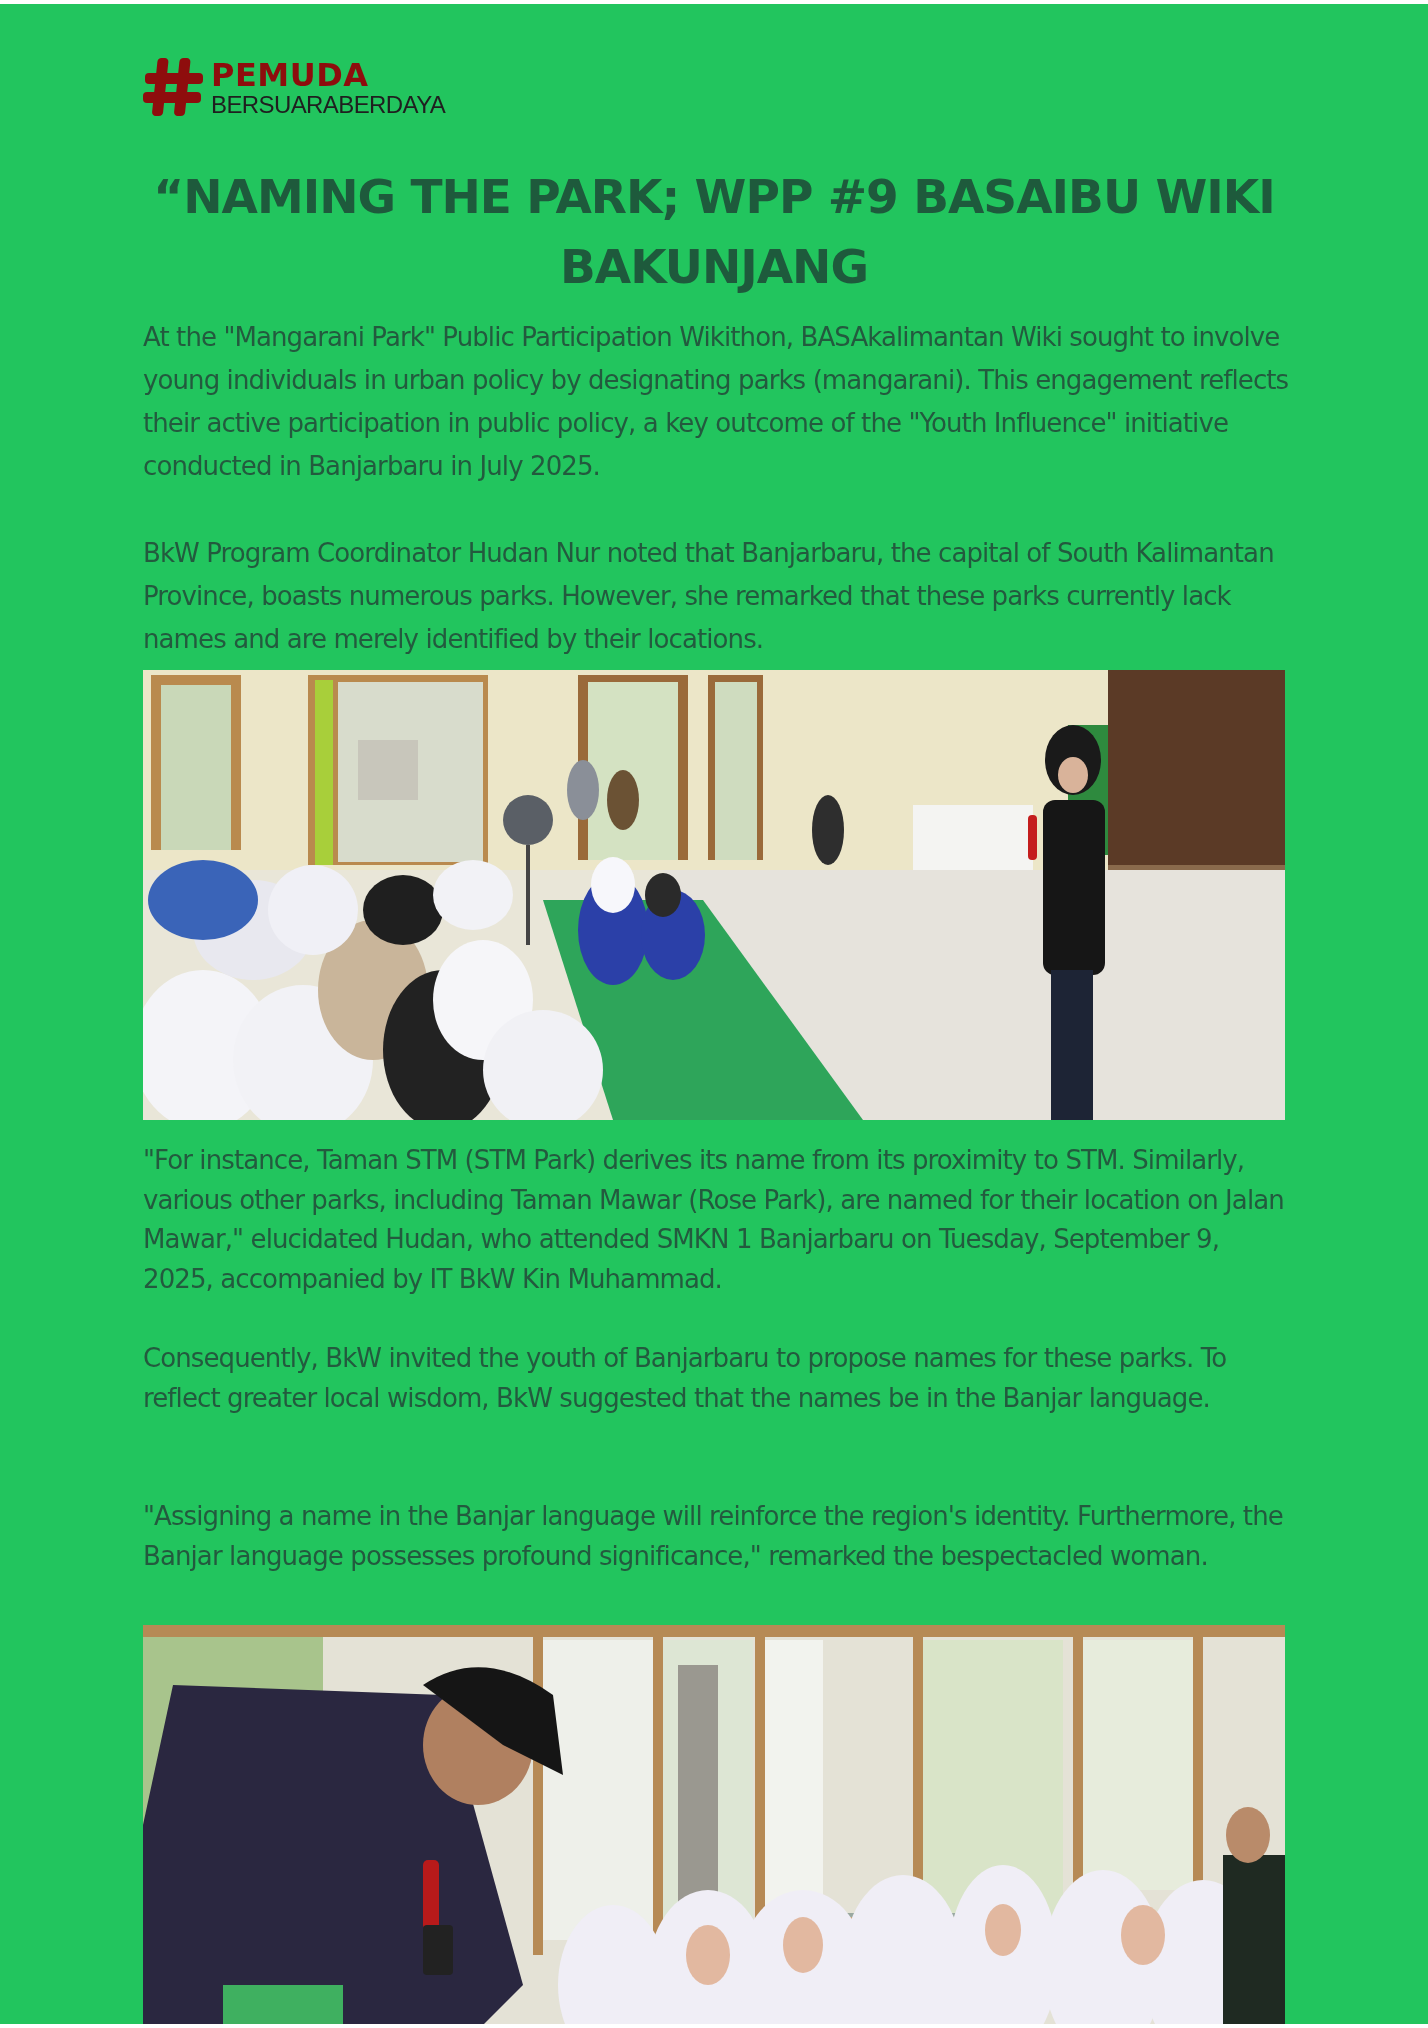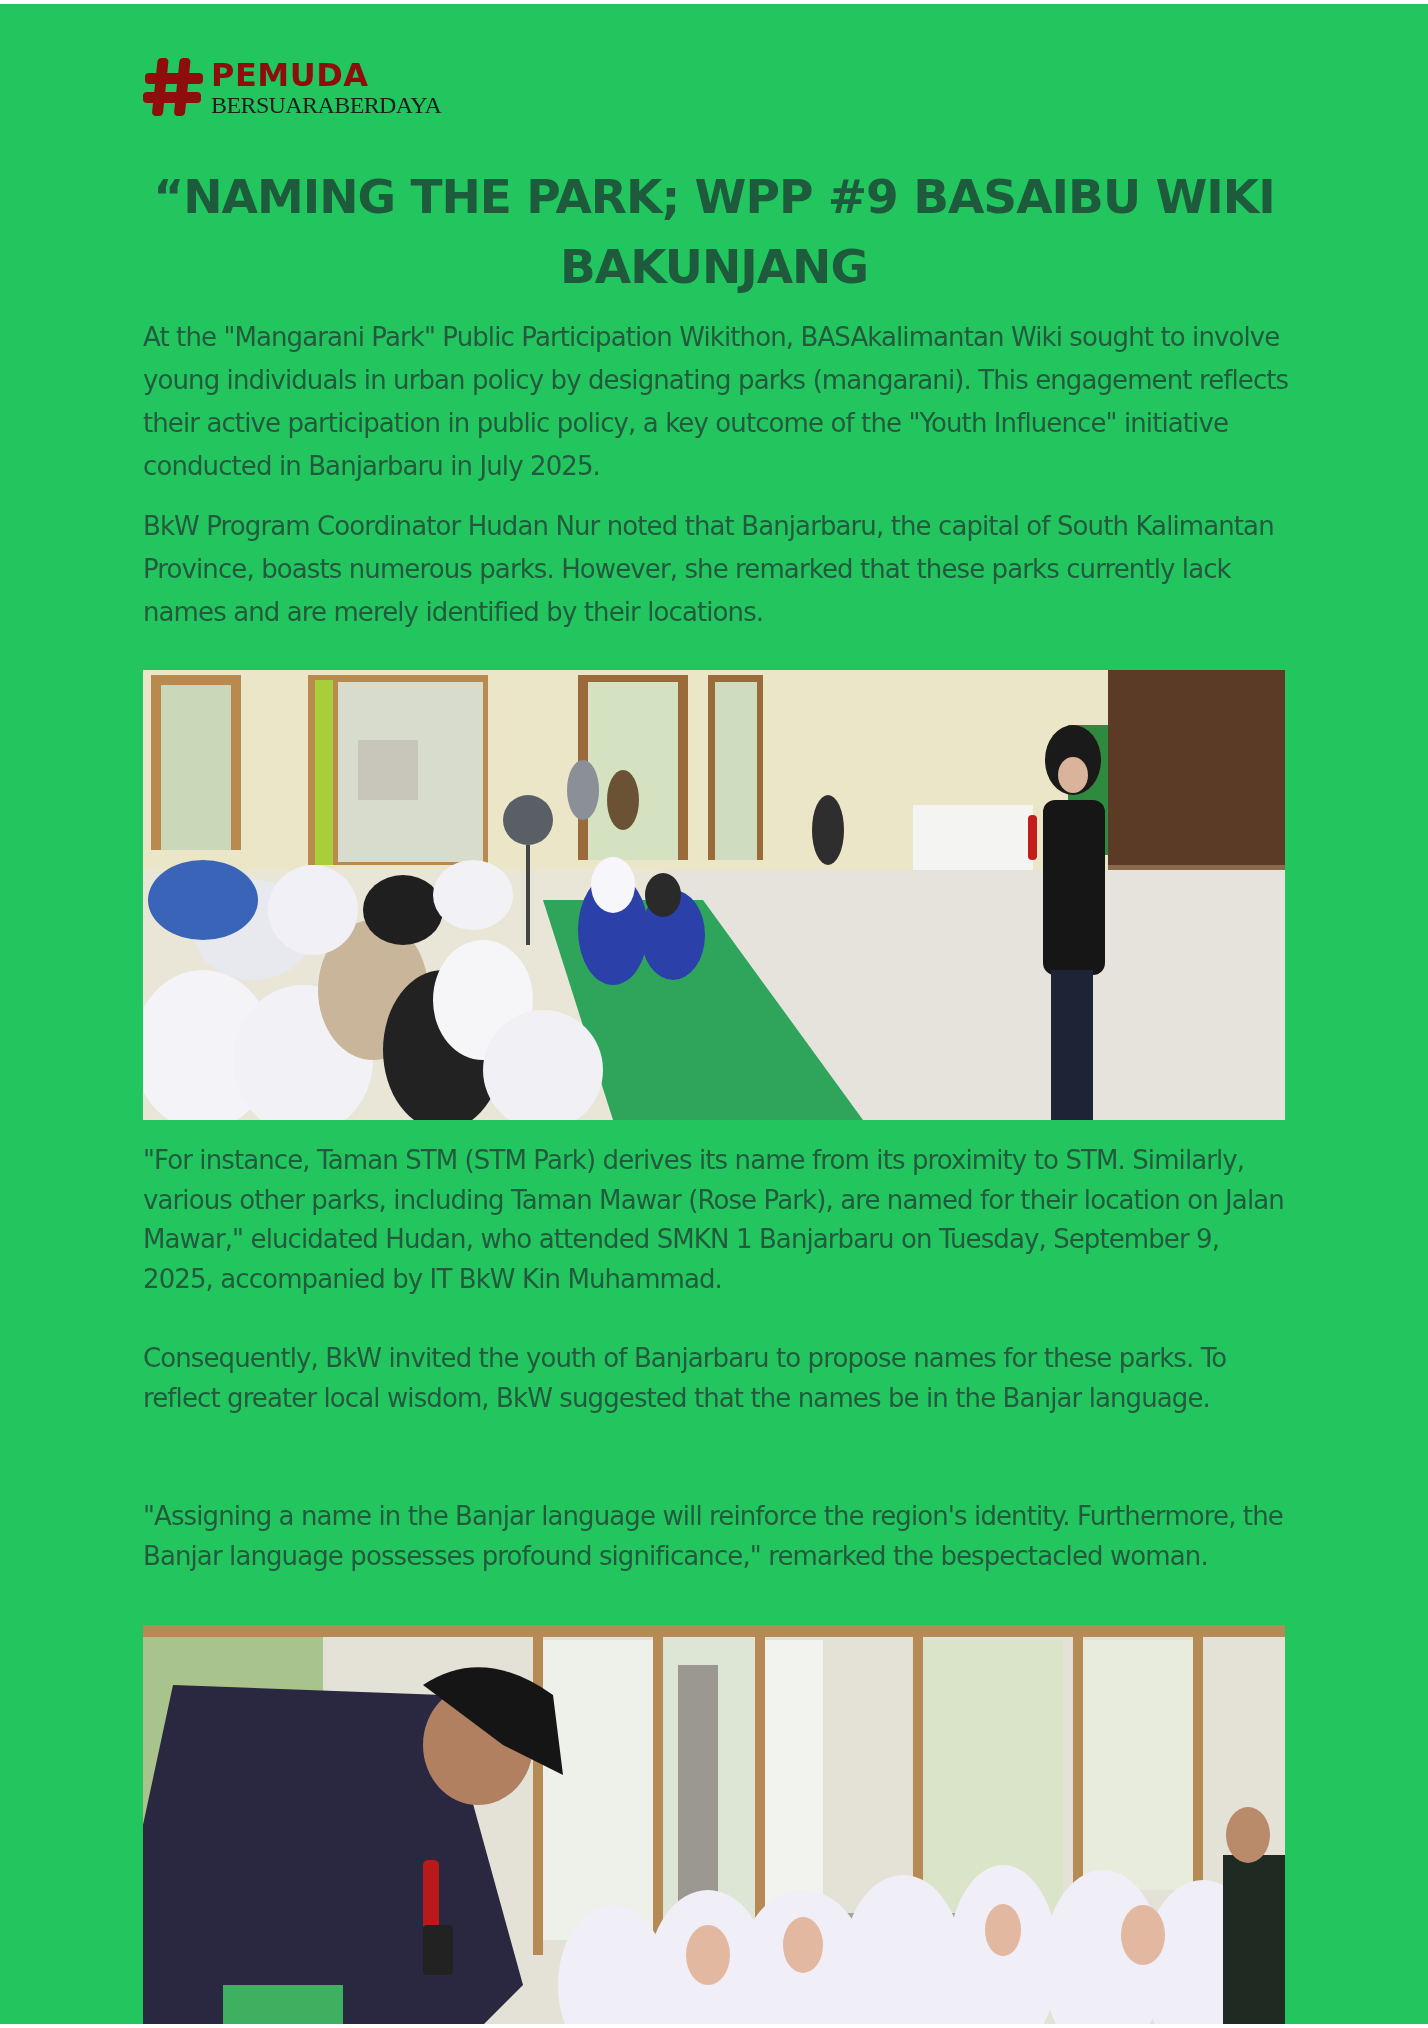--- a/index.html
+++ b/index.html
@@ -35,21 +35,21 @@
       color: #8e0d0d;
       font-weight: bold;
       font-size: 32px;
       letter-spacing: 0.5px;
       font-family: "DejaVu Sans", sans-serif;
       margin-top: 2px;
     }
     .logo-sub {
       color: #1f1f1f;
       font-size: 24px;
-      font-family: Liberation Serif, serif;
+      font-family: Liberation Sans, sans-serif;
       letter-spacing: -0.6px;
       margin-top: 2px;
       text-align: center;
     }
     
     .title {
       position: absolute;
       left: 143px; top: 158px;
       width: 1142px;
       text-align: center;
@@ -65,21 +65,21 @@
       position: absolute;
       left: 143px;
       width: 1150px;
       color: #235a3e;
       font-family: "DejaVu Sans", sans-serif;
       font-size: 26px;
       letter-spacing: -0.9px;
       margin: 0;
     }
     .p1 { top: 312px; line-height: 43px; }
-    .p2 { top: 501px; line-height: 43px; }
+    .p2 { top: 528px; line-height: 43px; }
     .p3 { top: 1137px; line-height: 39.5px; }
     .p4 { top: 1335px; line-height: 39.5px; }
     .p5 { top: 1493px; line-height: 39.5px; }
 
     
     .photo {
       position: absolute;
       left: 143px;
       width: 1142px;
       overflow: hidden;

